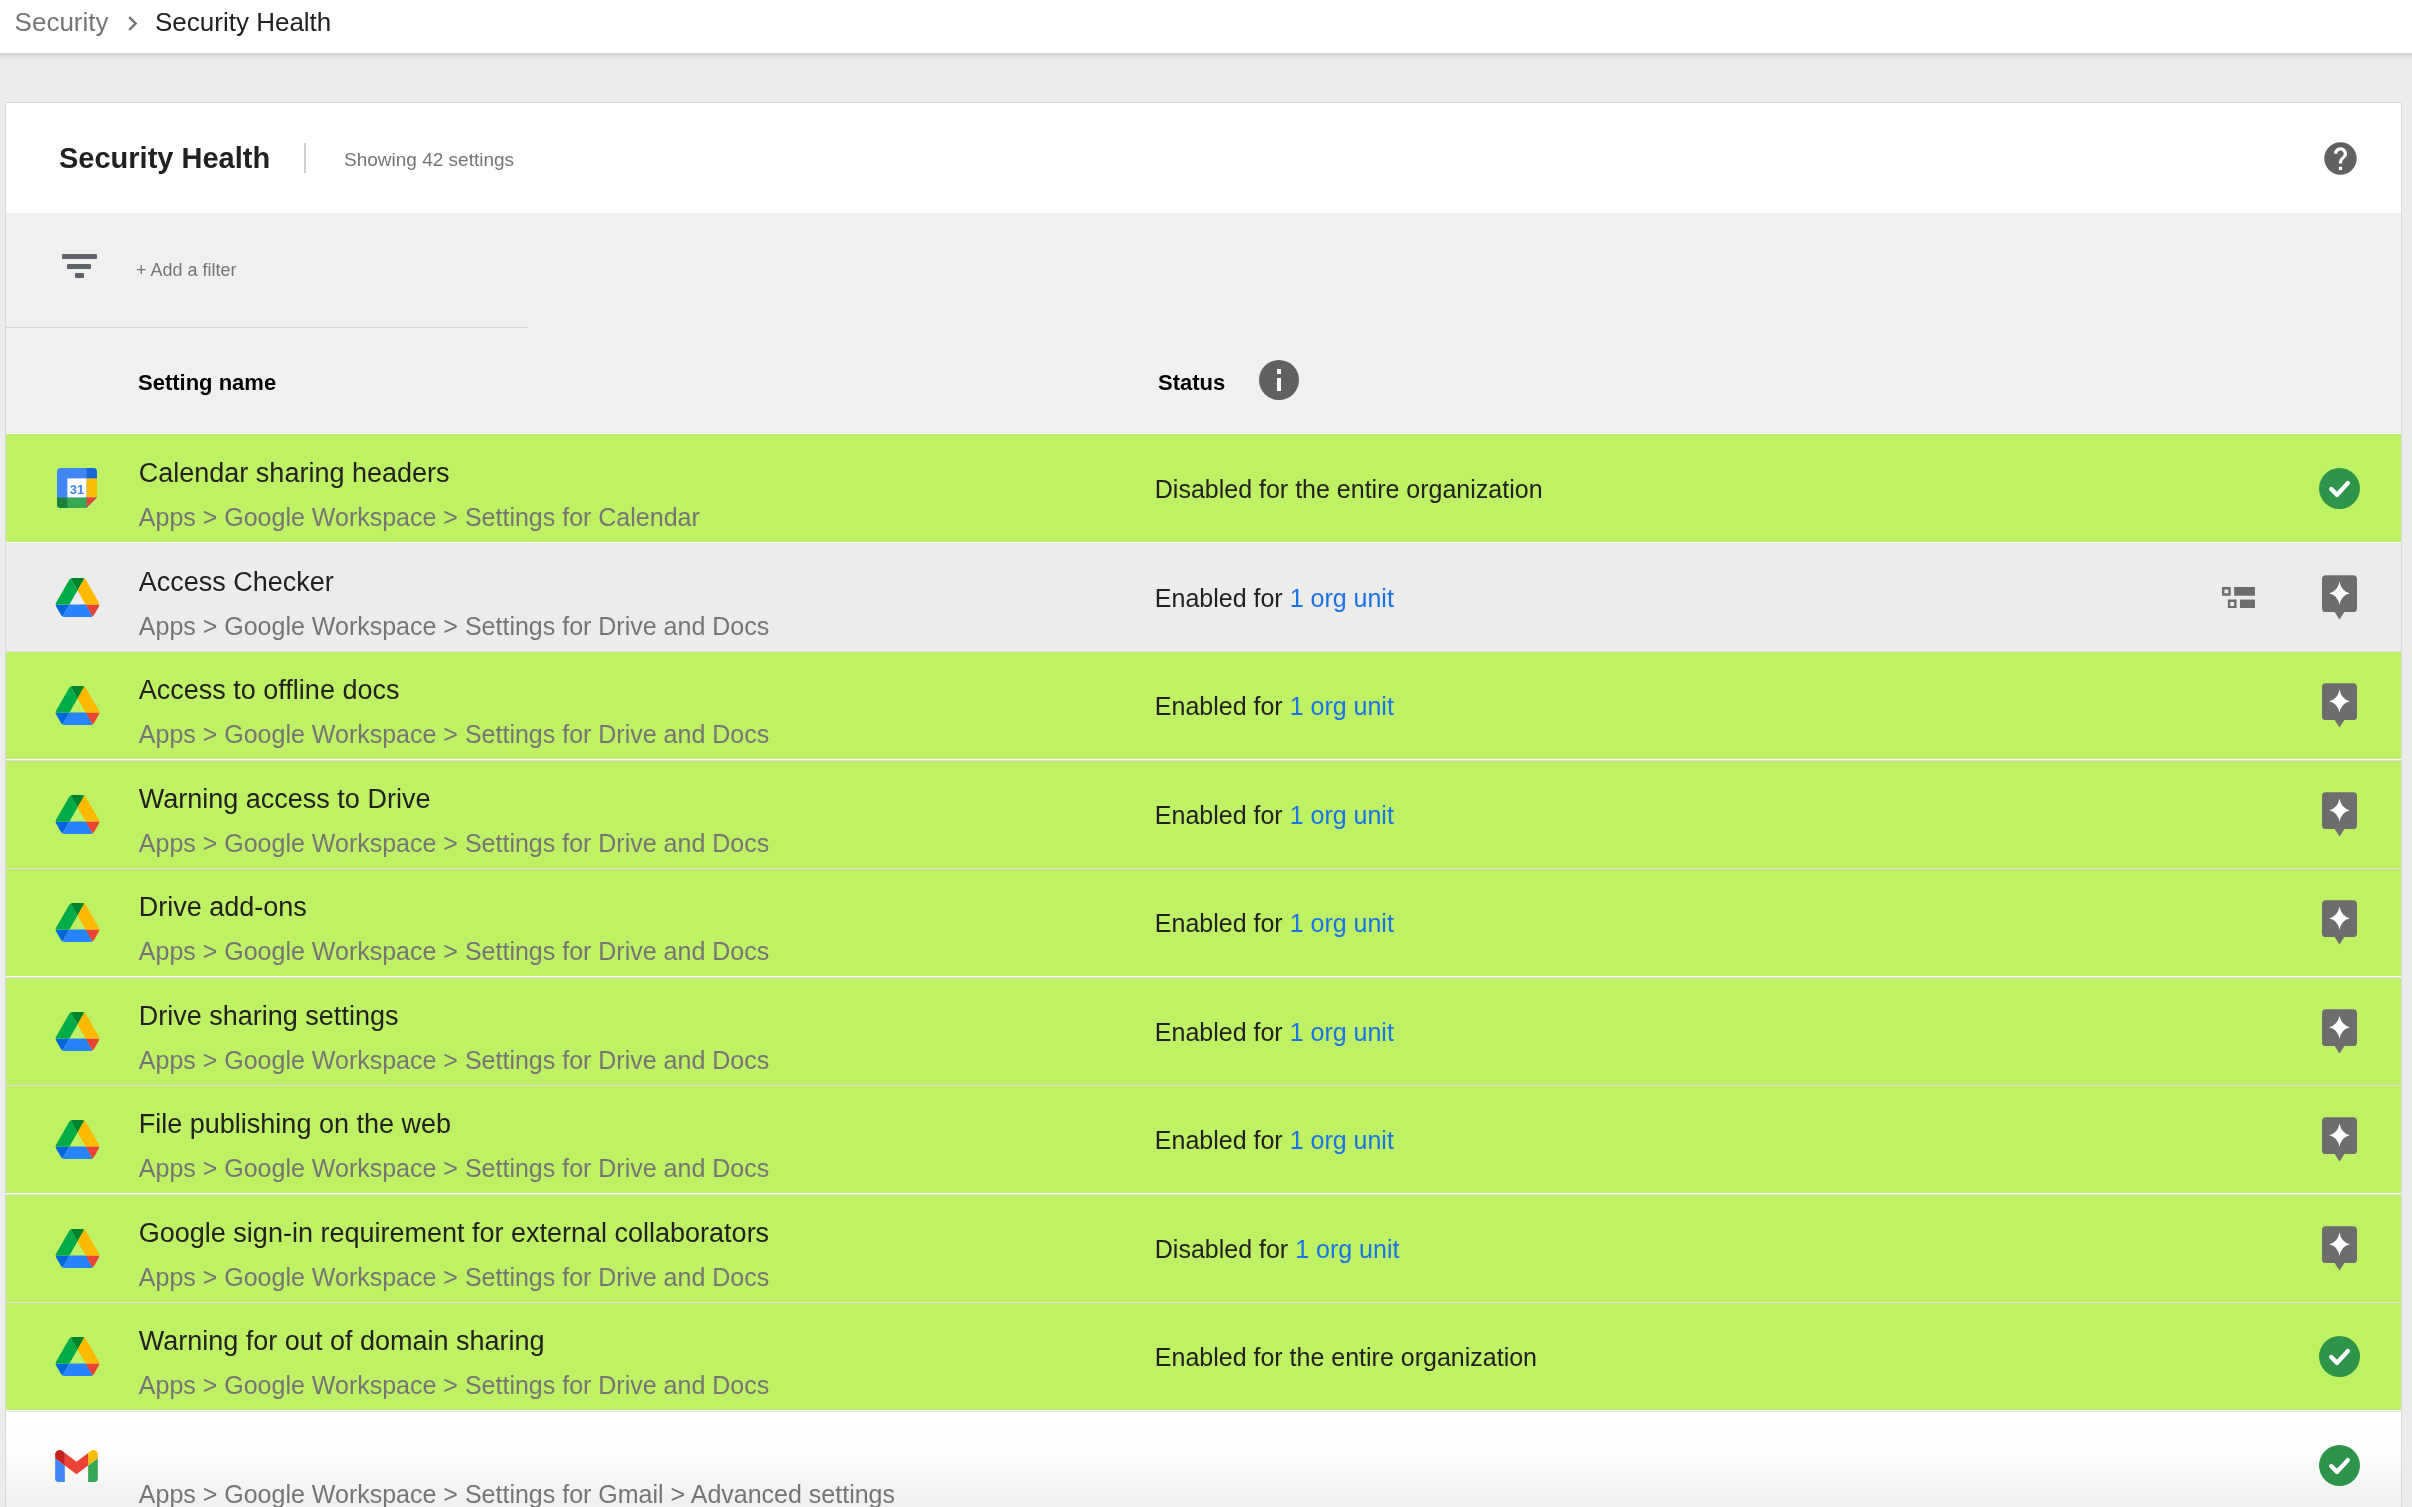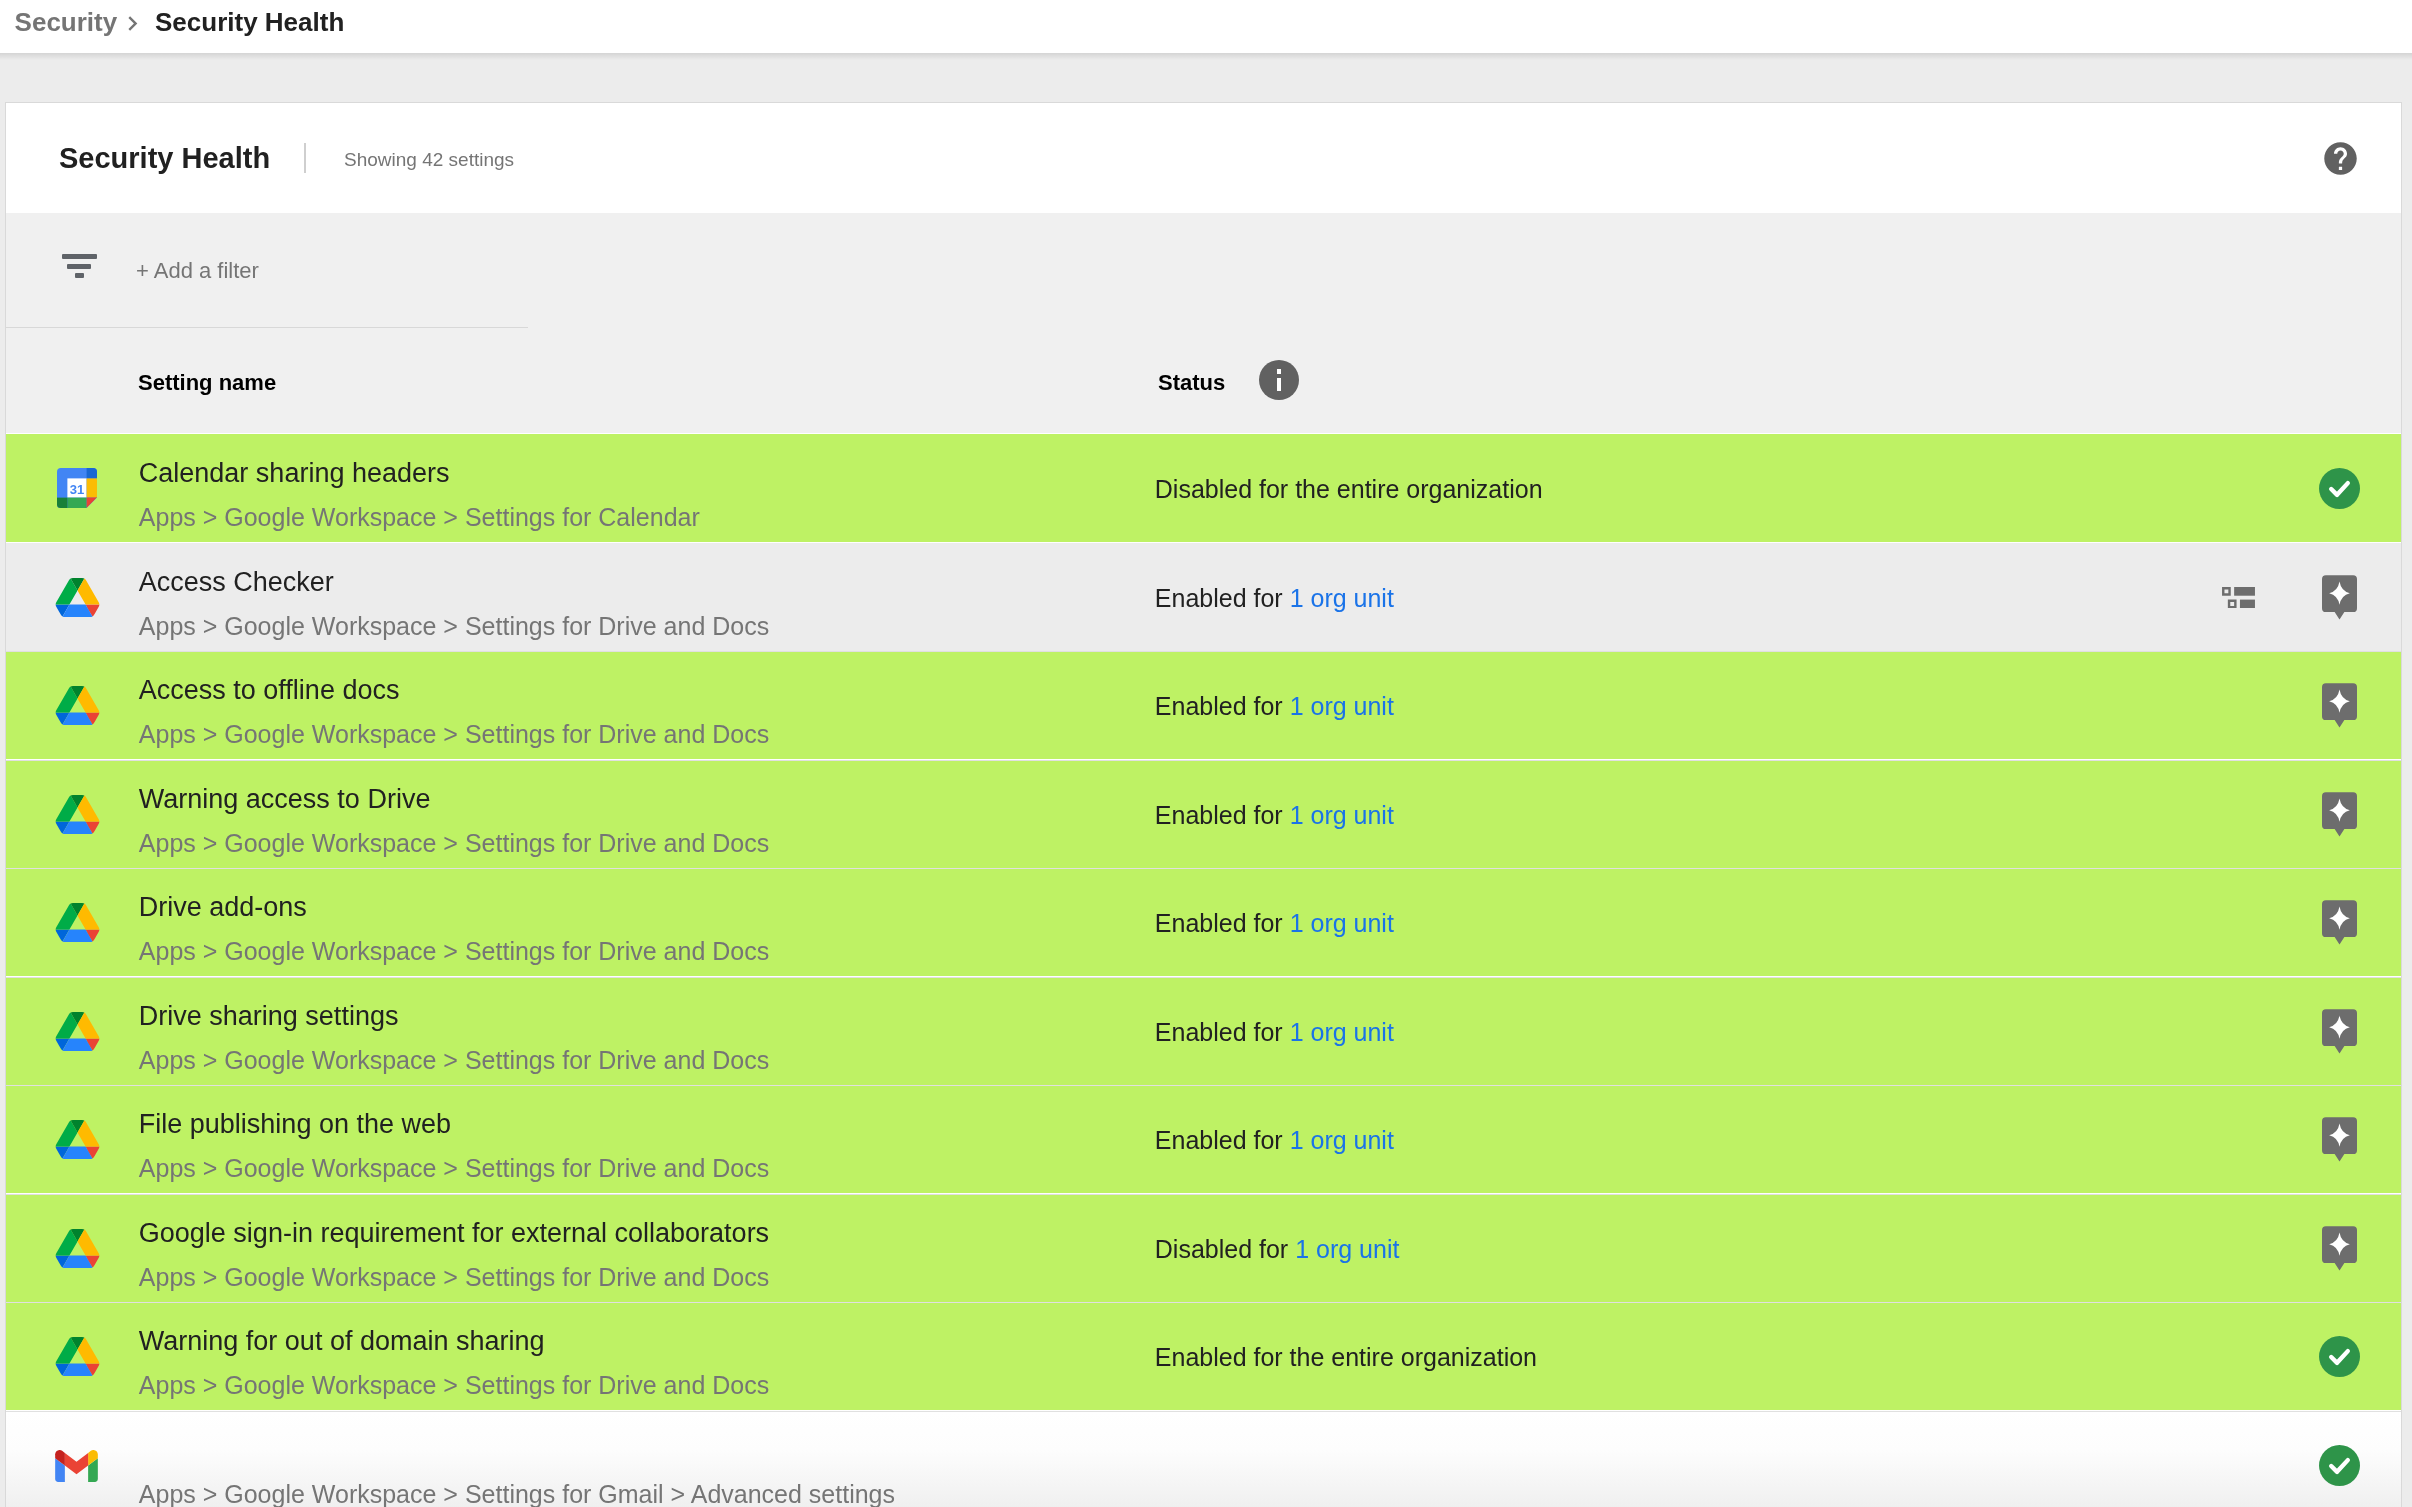--- a/index.html
+++ b/index.html
@@ -3,29 +3,29 @@
 <meta charset="utf-8">
 <style>
 * { margin:0; padding:0; box-sizing:border-box; }
 html,body { width:2412px; height:1508px; overflow:hidden; }
 body { font-family:"Liberation Sans", sans-serif; background:#fff; position:relative; -webkit-font-smoothing:antialiased; }
 .band { position:absolute; left:0; top:53px; width:2412px; height:1455px; background:#ececec; }
 .bandshadow { position:absolute; left:0; top:53px; width:2412px; height:6.8px;
   background:linear-gradient(to bottom, rgba(0,0,0,0.10), rgba(0,0,0,0)); }
 .card { position:absolute; left:4.9px; top:102px; width:2397px; height:1406px; background:#fff;
   border:1px solid #d9d9d9; border-bottom:none; }
-.bc { position:absolute; top:5.8px; left:14.6px; font-size:26px; line-height:33px; color:#757575;font-weight:bold; }
+.bc { position:absolute; top:5.8px; left:14.6px; font-size:26px; line-height:33px; color:#757575; }
 .bcchev { position:absolute; top:8.7px; left:118px; }
 .cardtitle { position:absolute; top:142px; left:59px; font-size:29px; line-height:33px; font-weight:bold; color:#212121; }
 .tdiv { position:absolute; top:143px; left:304px; width:1.9px; height:30px; background:#cfcfcf; }
 .showing { position:absolute; top:143px; left:344px; font-size:19px; line-height:33px; color:#757575; }
 .help { position:absolute; top:139px; left:2321px; }
 .filterarea { position:absolute; left:5.8px; top:213px; width:2395px; height:220px; background:#f0f0f0; }
 .fbar { position:absolute; background:#5f6368; height:4.9px; border-radius:1px; }
-.addfilter { position:absolute; top:256px; left:136px; font-size:22px; line-height:29px; color:#757575; }
+.addfilter { position:absolute; top:256px; left:136px; font-size:18px; line-height:29px; color:#757575; }
 .fdiv { position:absolute; top:327px; left:5.8px; width:522px; height:1px; background:#d8d8d8; }
 .hlabel { position:absolute; top:368px; font-size:22px; line-height:29px; font-weight:bold; color:#000000; }
 .infoi { position:absolute; top:360px; left:1259px; width:40px; height:40px; border-radius:50%; background:#616161; }
 .infoi::before { content:""; position:absolute; left:17.5px; top:8.7px; width:4.9px; height:4.9px; background:#fff; }
 .infoi::after { content:""; position:absolute; left:17.5px; top:18px; width:4.9px; height:13px; background:#fff; }
 .row { position:absolute; left:5.8px; width:2395px; height:108px; background:#bef264; }
 .row.hl { background:#ececec; }
 .row.grad { background:linear-gradient(to bottom,#ffffff 0px,#fdfdfd 39px,#ededed 107px); }
 .sep { position:absolute; left:5.8px; width:2395px; height:1px; background:#e0e0e0; }
 .appicon { position:absolute; }

